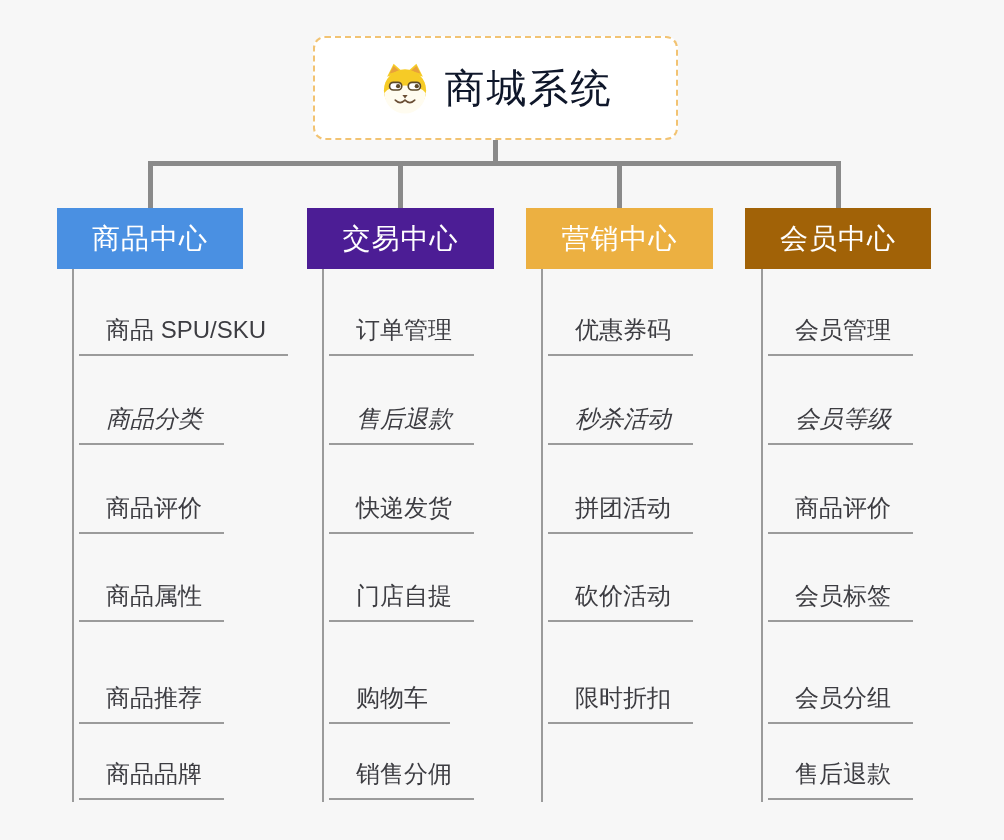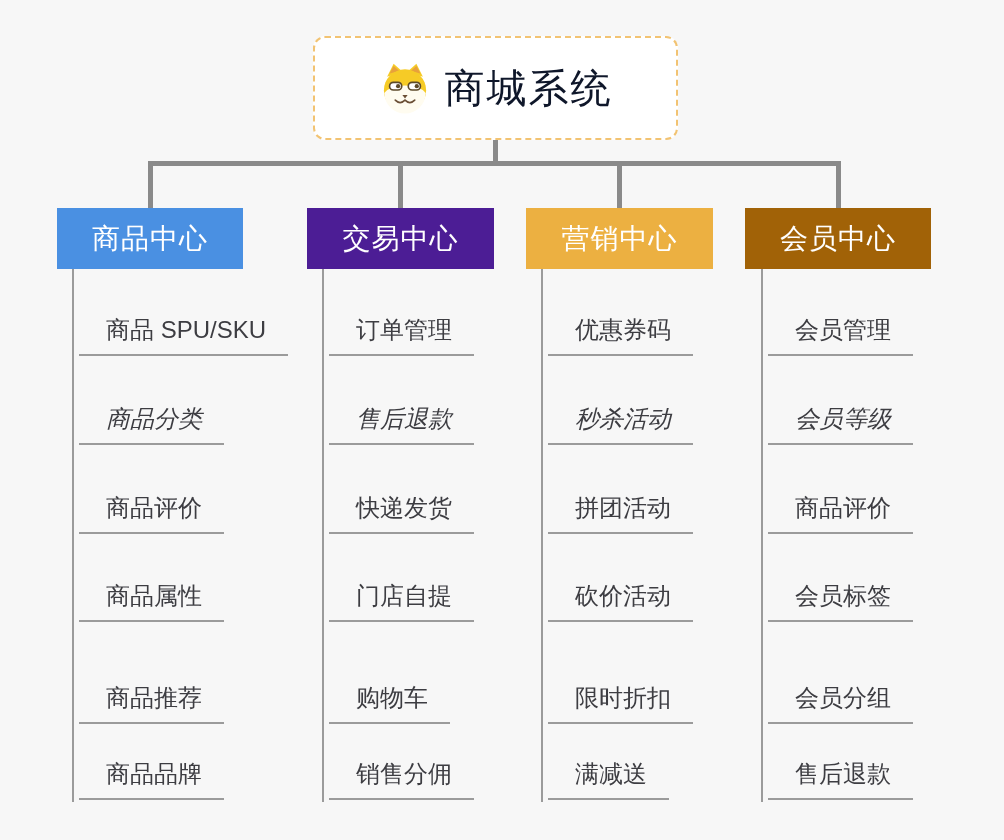--- a/index.html
+++ b/index.html
@@ -106,21 +106,20 @@
   <div class="leaf c2 r3">快递发货</div>
   <div class="leaf c2 r4">门店自提</div>
   <div class="leaf c2 r5">购物车</div>
   <div class="leaf c2 r6">销售分佣</div>
 
   <div class="leaf c3 r1">优惠券码</div>
   <div class="leaf c3 r2">秒杀活动</div>
   <div class="leaf c3 r4">砍价活动</div>
   <div class="leaf c3 r3">拼团活动</div>
   <div class="leaf c3 r5">限时折扣</div>
-  <div class="leaf c3 r6">满减送</div>
 
   <div class="leaf c4 r1">会员管理</div>
   <div class="leaf c4 r2">会员等级</div>
   <div class="leaf c4 r3">商品评价</div>
   <div class="leaf c4 r4">会员标签</div>
   <div class="leaf c4 r5">会员分组</div>
   <div class="leaf c4 r6">售后退款</div>
 
 </div>
 

